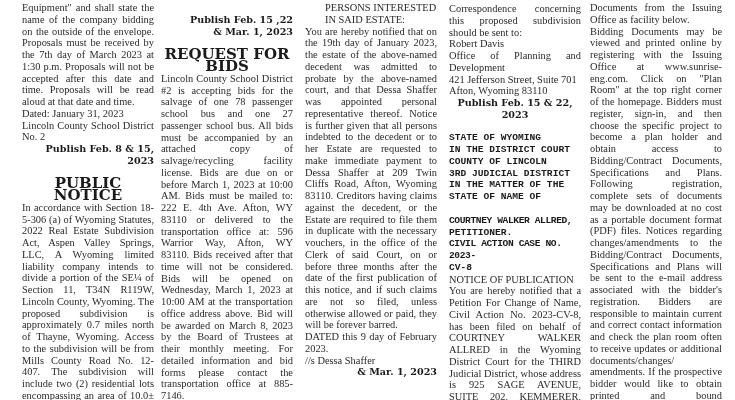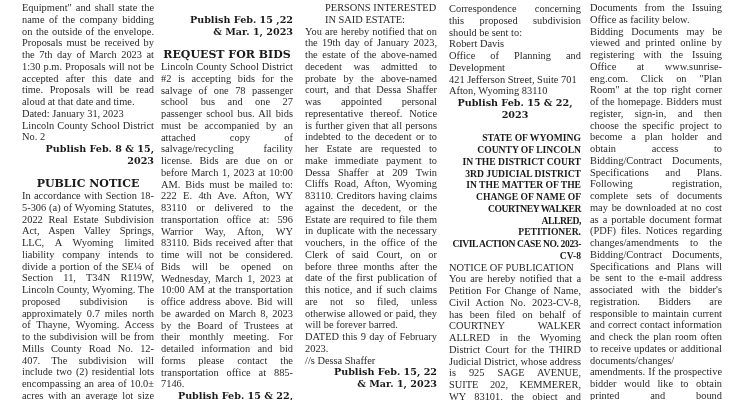--- a/index.html
+++ b/index.html
@@ -20,25 +20,25 @@
     .c3 { left: 305px; top: 2px; }
     .c4 { left: 449px; top: 3px; }
     .c5 { left: 590px; top: 2px; }
     .pub {
       text-align: right; font-weight: bold;
       font-family: "DejaVu Serif", serif; font-size: 9.6px; line-height: 11.75px;
       color: #1a1a1a;
     }
     .head {
       text-align: center; font-weight: bold;
-      font-family: "DejaVu Serif", serif; font-size: 11px; line-height: 11.75px;
+      font-family: "DejaVu Serif", serif; font-size: 15px; line-height: 11.75px;
       color: #1a1a1a;
     }
     .gap { height: 11.75px; }
-    .caps { text-align: right; font-weight: bold; font-family: Liberation Serif, serif; font-size: 9.6px; line-height: 11.75px; color:#1a1a1a; }
+    .caps { text-align: left; font-weight: bold; font-family: Liberation Mono, monospace; font-size: 9.6px; line-height: 11.75px; color:#1a1a1a; }
     .left { text-align: left; }
   </style>
 </head>
 <body>
 
 <div class="col c1">
   <p>Equipment" and shall state the name of the company bidding on the outside of the envelope. Proposals must be received by the 7th day of March 2023 at 1:30 p.m. Proposals will not be accepted after this date and time. Proposals will be read aloud at that date and time.</p>
   <p class="left">Dated: January 31, 2023</p>
   <p>Lincoln County School District No. 2</p>
   <p class="pub">Publish Feb. 8 &amp; 15, 2023</p>
@@ -56,41 +56,40 @@
   <p>Lincoln County School District #2 is accepting bids for the salvage of one 78 passenger school bus and one 27 passenger school bus. All bids must be accompanied by an attached copy of salvage/recycling facility license. Bids are due on or before March 1, 2023 at 10:00 AM. Bids must be mailed to: 222 E. 4th Ave. Afton, WY 83110 or delivered to the transportation office at: 596 Warrior Way, Afton, WY 83110. Bids received after that time will not be considered. Bids will be opened on Wednesday, March 1, 2023 at 10:00 AM at the transportation office address above. Bid will be awarded on March 8, 2023 by the Board of Trustees at their monthly meeting. For detailed information and bid forms please contact the transportation office at 885-7146.</p>
   <p class="pub">Publish Feb. 15 &amp; 22, 2023</p>
 
 </div>
 
 <div class="col c3">
   <p style="text-align:left;margin-left:20px;">PERSONS INTERESTED IN SAID ESTATE:</p>
   <p>You are hereby notified that on the 19th day of January 2023, the estate of the above-named decedent was admitted to probate by the above-named court, and that Dessa Shaffer was appointed personal representative thereof. Notice is further given that all persons indebted to the decedent or to her Estate are requested to make immediate payment to Dessa Shaffer at 209 Twin Cliffs Road, Afton, Wyoming 83110. Creditors having claims against the decedent, or the Estate are required to file them in duplicate with the necessary vouchers, in the office of the Clerk of said Court, on or before three months after the date of the first publication of this notice, and if such claims are not so filed, unless otherwise allowed or paid, they will be forever barred.</p>
   <p>DATED this 9 day of February 2023.</p>
   <p class="left">//s Dessa Shaffer</p>
-  <p class="pub">Publish Feb. 15, 22</p>
   <p class="pub">&amp; Mar. 1, 2023</p>
   <div class="gap"></div>
 
 </div>
 
 <div class="col c4">
   <p>Correspondence concerning this proposed subdivision should be sent to:</p>
   <p class="left">Robert Davis</p>
   <p>Office of Planning and Development</p>
   <p class="left">421 Jefferson Street, Suite 701</p>
   <p class="left">Afton, Wyoming 83110</p>
   <p class="pub" style="text-align:center;">Publish Feb. 15 &amp; 22, 2023</p>
   <div class="gap"></div>
   <p class="caps">STATE OF WYOMING</p>
+  <p class="caps">IN THE DISTRICT COURT</p>
   <p class="caps">COUNTY OF LINCOLN</p>
-  <p class="caps">IN THE DISTRICT COURT</p>
   <p class="caps">3RD JUDICIAL DISTRICT</p>
   <p class="caps">IN THE MATTER OF THE</p>
-  <p class="caps">CHANGE OF NAME OF</p>
-  <p class="caps" style="letter-spacing:-0.4px;">COURTNEY WALKER ALLRED,</p>
+  <p class="caps">STATE OF NAME OF</p>
+  <p class="caps" style="letter-spacing:-0.4px;margin-top:12px;">COURTNEY WALKER ALLRED,</p>
   <p class="caps">PETITIONER.</p>
   <p class="caps" style="letter-spacing:-0.4px;">CIVIL ACTION CASE NO. 2023-</p>
   <p class="caps">CV-8</p>
   <p class="left">NOTICE OF PUBLICATION</p>
   <p>You are hereby notified that a Petition For Change of Name, Civil Action No. 2023-CV-8, has been filed on behalf of COURTNEY WALKER ALLRED in the Wyoming District Court for the THIRD Judicial District, whose address is 925 SAGE AVENUE, SUITE 202, KEMMERER, WY 83101, the object and prayer of which is to change the name of the above-named person from COURTNEY WALKER ALLRED to COURTNEY JAE ALLRED.</p>
 
 </div>
 
 <div class="col c5">
   <p>Documents from the Issuing Office as facility below.</p>

